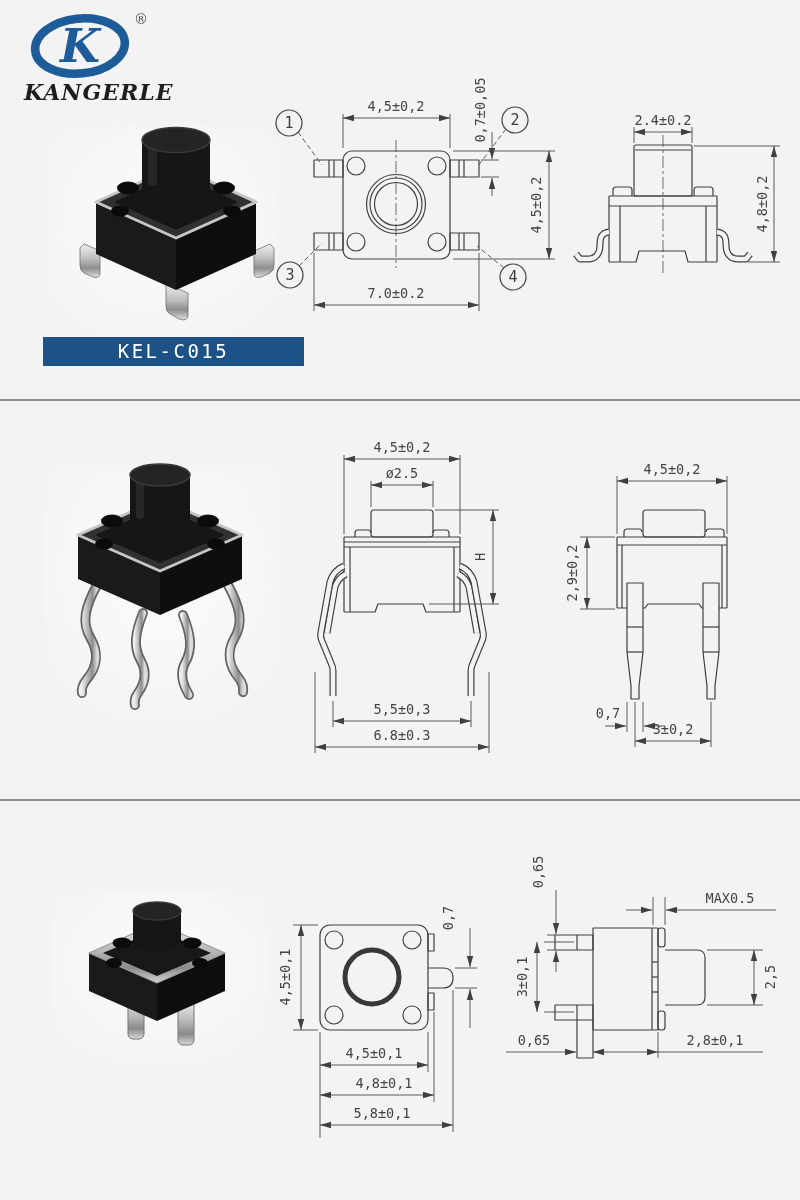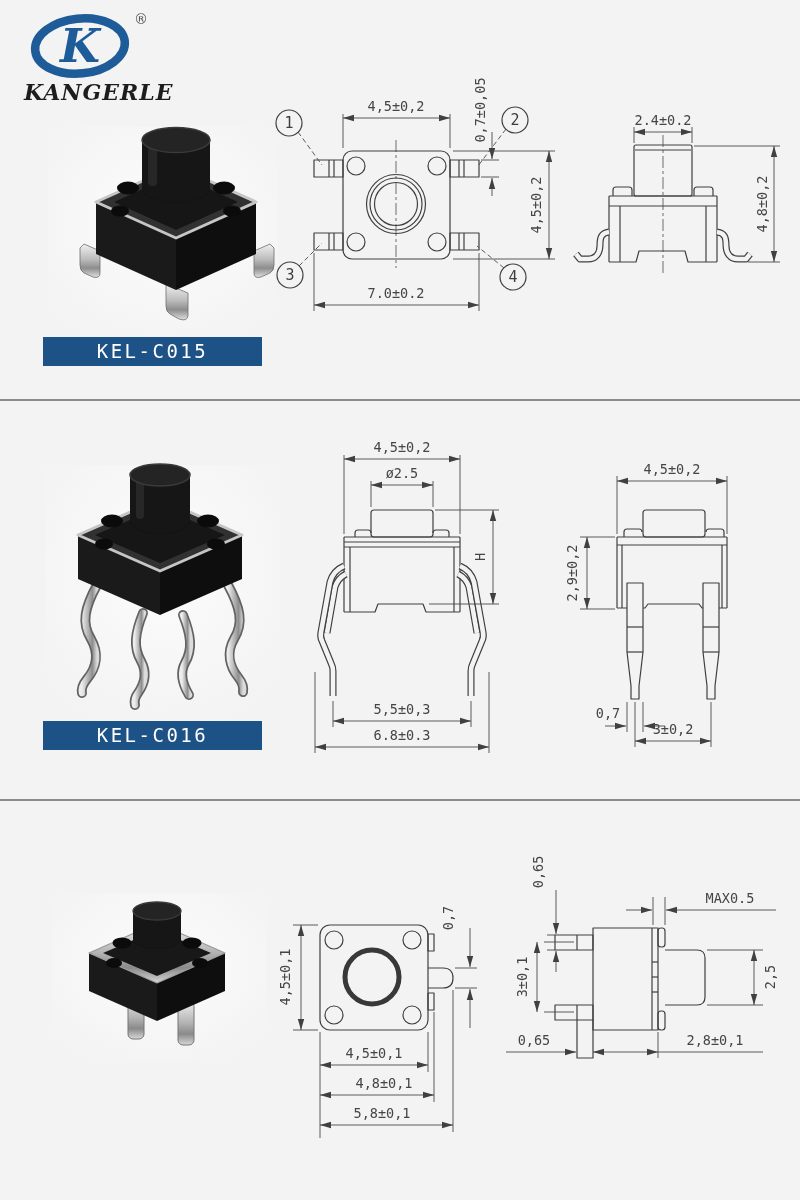--- a/index.html
+++ b/index.html
@@ -1,19 +1,19 @@
 <!DOCTYPE html>
 <html><head>
 <meta charset="utf-8">
 <style>
   html,body{margin:0;padding:0;}
   #page{position:relative;width:800px;height:1200px;background:#f3f3f3;overflow:hidden;
         font-family:"DejaVu Sans", sans-serif;}
   .divider{position:absolute;left:0;width:800px;height:2px;background:#8b8b8b;}
-  .model-label{position:absolute;left:43px;width:219px;height:29px;background:#1d5286;
+  .model-label{position:absolute;left:43px;width:261px;height:29px;background:#1d5286;
         color:#ffffff;font-family:"DejaVu Sans Mono", monospace;font-size:19px;
         letter-spacing:2.5px;text-align:center;line-height:29px;}
   svg{position:absolute;overflow:visible;}
   .ln{stroke:#404040;stroke-width:1.2;fill:none;stroke-linejoin:round;}
   .ring{stroke:#383838;stroke-width:5;fill:none;}
   .dm{stroke:#4a4a4a;stroke-width:0.9;fill:none;}
   .cl{stroke:#4a4a4a;stroke-width:0.8;fill:none;stroke-dasharray:12 3 3 3;}
   .ldr{stroke:#4a4a4a;stroke-width:0.9;fill:none;stroke-dasharray:5 3;}
   .band-o{stroke:#404040;stroke-width:7;fill:none;stroke-linejoin:round;stroke-linecap:butt;}
   .band-i{stroke:#f3f3f3;stroke-width:4.6;fill:none;stroke-linejoin:round;stroke-linecap:butt;}
@@ -356,21 +356,20 @@
       <text class="dim" x="48" y="278" text-anchor="middle">0,7</text>
     </g>
     <g>
       <line class="dm" x1="75" y1="262" x2="75" y2="307"></line>
       <line class="dm" x1="151" y1="262" x2="151" y2="307"></line>
       <line class="dm" x1="75" y1="301" x2="151" y2="301" marker-start="url(#a4)" marker-end="url(#a4)"></line>
       <text class="dim" x="113" y="294" text-anchor="middle">3±0,2</text>
     </g>
   </svg>
 
-  <div class="model-label" style="top:721px">KEL-C016</div>
 
   <div class="divider" style="top:799px"></div>
 
   <svg style="left:52px;top:893px" width="215" height="170" viewBox="0 0 215 170">
     <defs>
       <radialGradient id="pbg3" cx="50%" cy="42%" r="65%">
         <stop offset="0" stop-color="#fcfcfc"></stop>
           <stop offset="1" stop-color="#f3f3f3"></stop>
       </radialGradient>
       <linearGradient id="met3" x1="0" y1="0" x2="0" y2="1">

